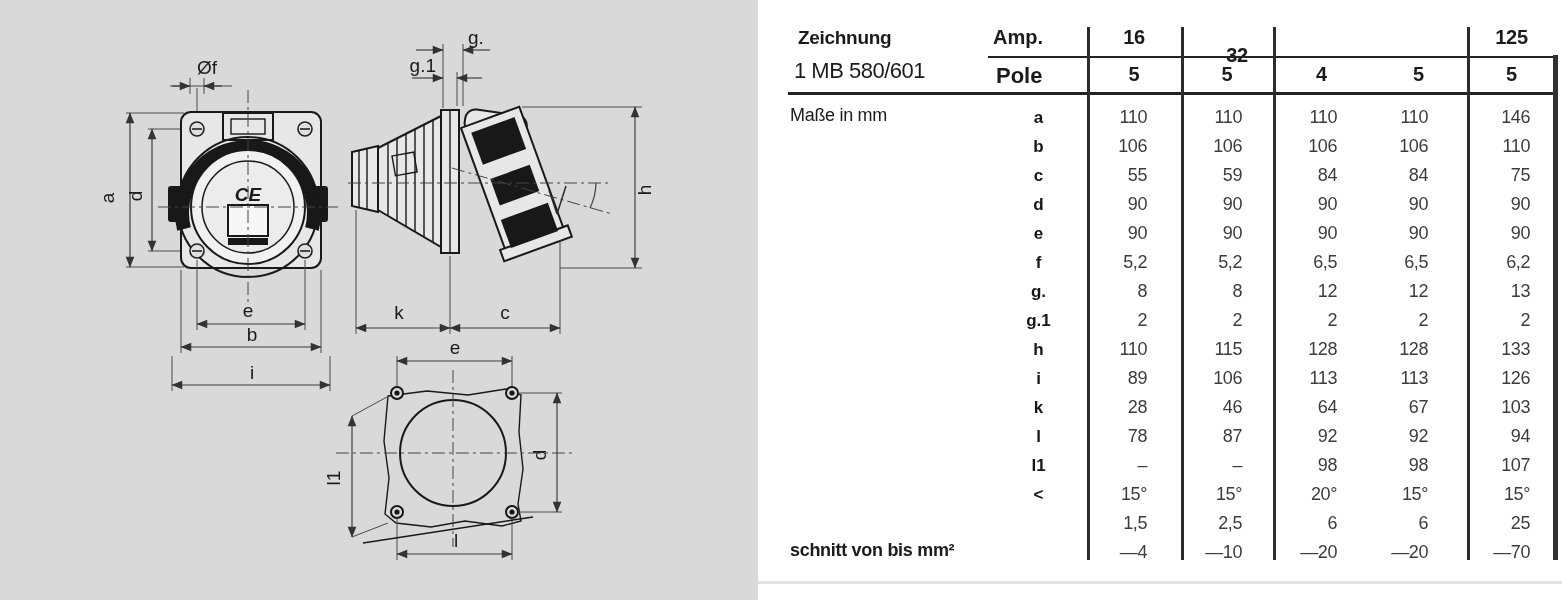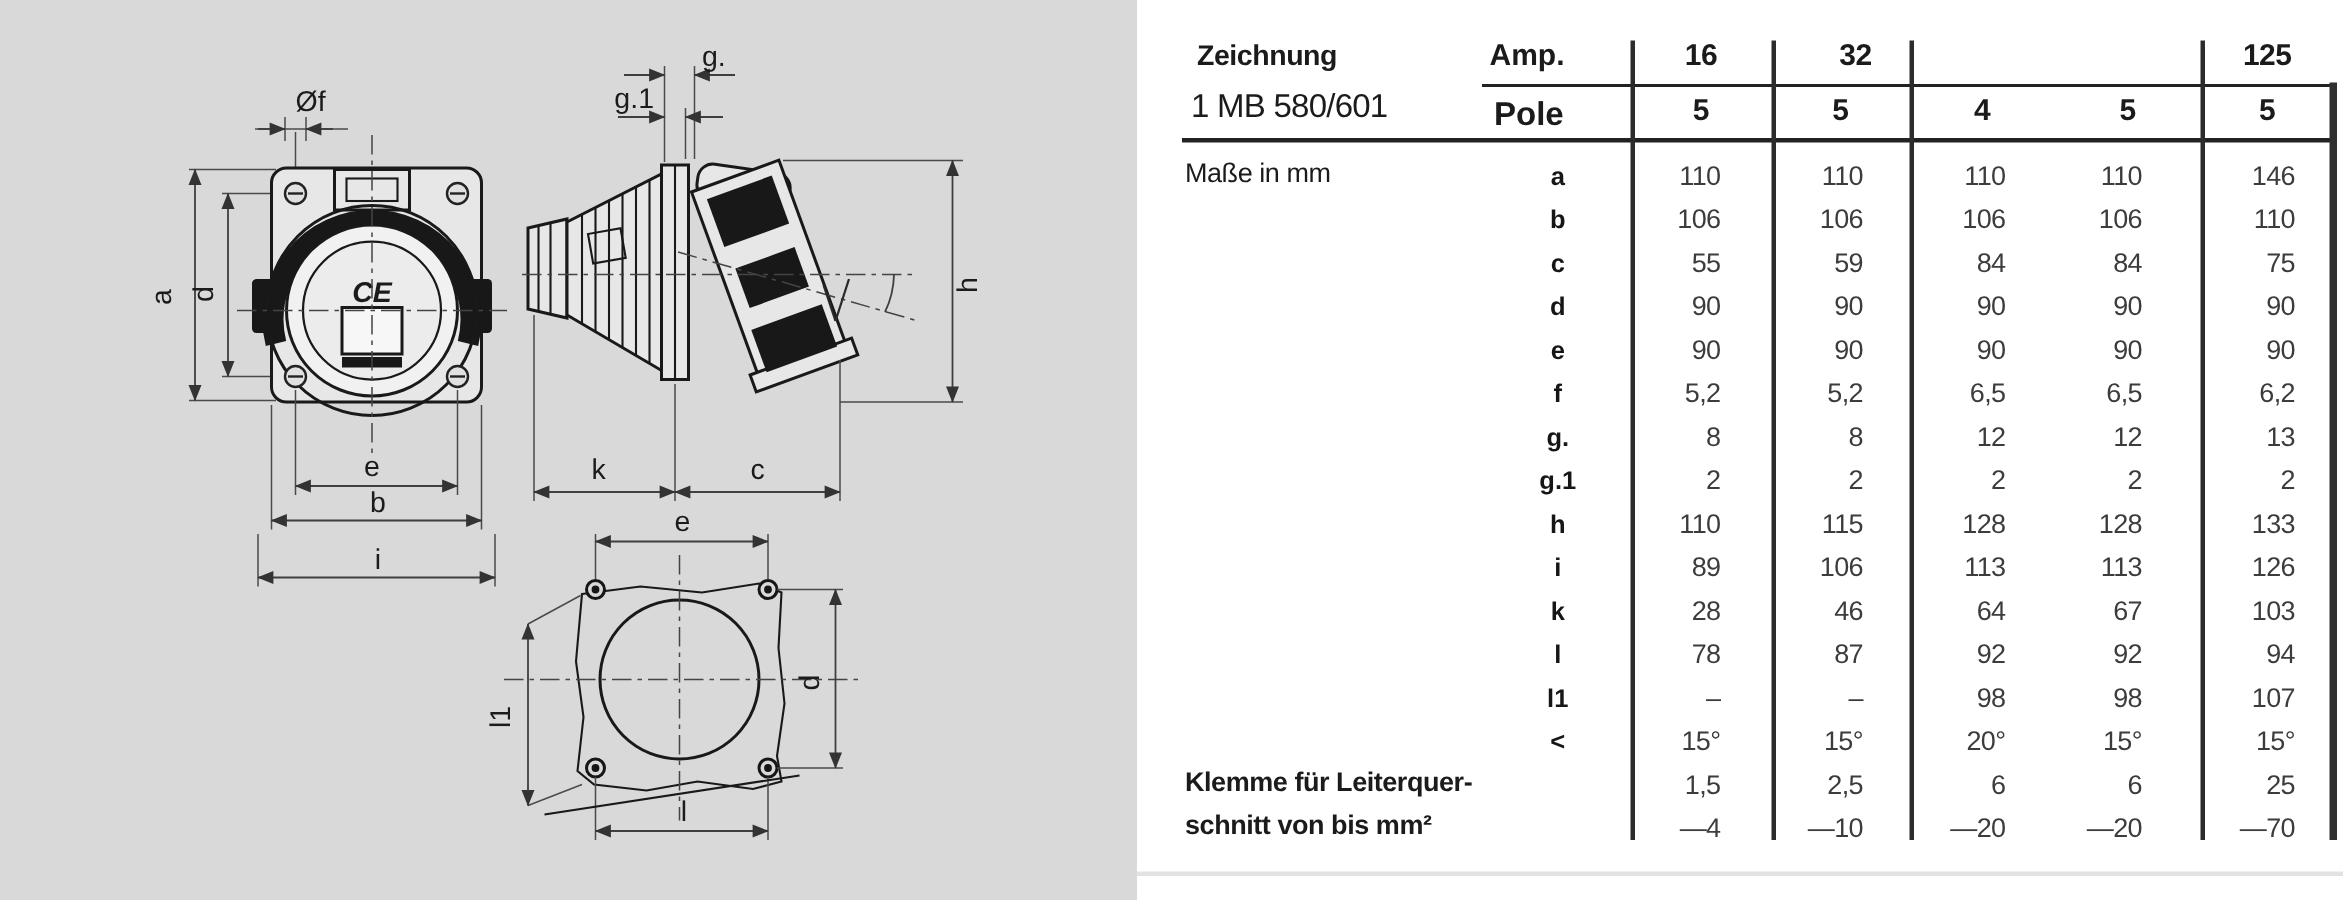--- a/index.html
+++ b/index.html
@@ -10,21 +10,21 @@
   .abs{position:absolute;white-space:nowrap;}
   
   .t-zeich{left:40px;top:27px;font-size:19px;font-weight:bold;letter-spacing:-0.3px;}
   .t-code{left:36px;top:58px;font-size:22px;font-weight:normal;letter-spacing:-0.5px;}
   .t-amp{left:235px;top:26px;font-size:20px;font-weight:bold;text-align:right;}
   .t-pole{left:238px;top:63px;font-size:22px;font-weight:bold;}
   .t-masse{left:32px;top:105px;font-size:18px;font-weight:normal;letter-spacing:-0.3px;}
   .t-klemme1{left:32px;top:511px;font-size:18px;font-weight:bold;letter-spacing:-0.3px;}
   .t-klemme2{left:32px;top:540px;font-size:18px;font-weight:bold;letter-spacing:-0.3px;}
   .hdr-num{font-size:20px;font-weight:bold;text-align:center;letter-spacing:-0.3px;}
-  .amp16{left:329px;top:26px;width:94px;} .amp32{left:423px;top:26px;width:112px;}
+  .amp16{left:329px;top:26px;width:94px;} .amp32{left:423px;top:44px;width:112px;}
   .amp63{left:515px;top:26px;width:194px;} .amp125{left:709px;top:26px;width:89px;}
   .p0{left:329px;top:63px;width:94px;} .p1{left:423px;top:63px;width:92px;}
   .p2{left:515px;top:63px;width:97px;} .p3{left:612px;top:63px;width:97px;}
   .p4{left:709px;top:63px;width:89px;}
   
   .rule{position:absolute;background:#222;}
   .rule-amp{left:230px;top:56px;width:568px;height:2px;}
   .rule-pole{left:30px;top:92px;width:768px;height:3px;}
   .vdiv{position:absolute;top:27px;height:533px;width:3px;background:#2c2c2c;}
   .vd1{left:329px;} .vd2{left:423px;} .vd3{left:515px;} .vd4{left:709px;}
@@ -258,21 +258,20 @@
   <div class="rule rule-amp"></div>
   <div class="rule rule-pole"></div>
   <div class="vdiv vd1"></div>
   <div class="vdiv vd2"></div>
   <div class="vdiv vd3"></div>
   <div class="vdiv vd4"></div>
   <div class="vbar-right"></div>
   <div class="faint-bottom"></div>
 
   <div class="abs t-masse">Maße in mm</div>
-  <div class="abs t-klemme1">Klemme für Leiterquer-</div>
   <div class="abs t-klemme2">schnitt von bis mm²</div>
 
   <div class="tbody">
       <div class="trow">
     <div class="cell c-dim">a</div>
     <div class="cell c-v v0">110</div>
     <div class="cell c-v v1">110</div>
     <div class="cell c-v v2">110</div>
     <div class="cell c-v v3">110</div>
     <div class="cell c-v v4">146</div>

